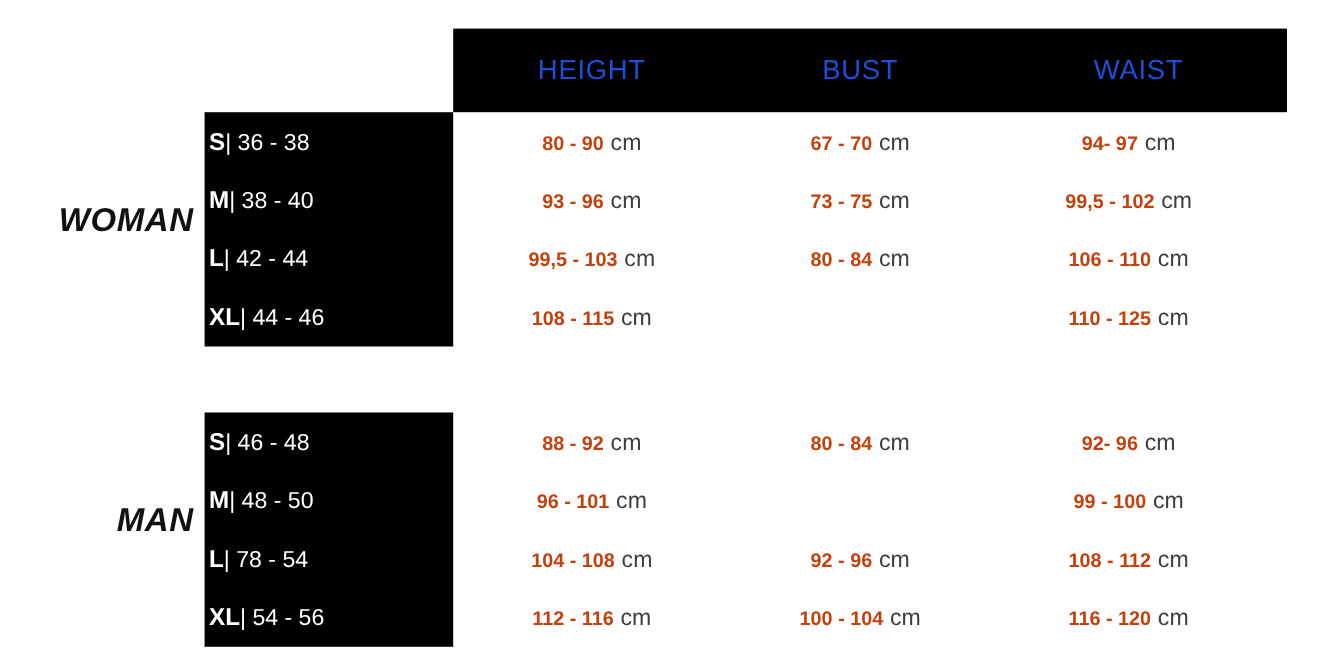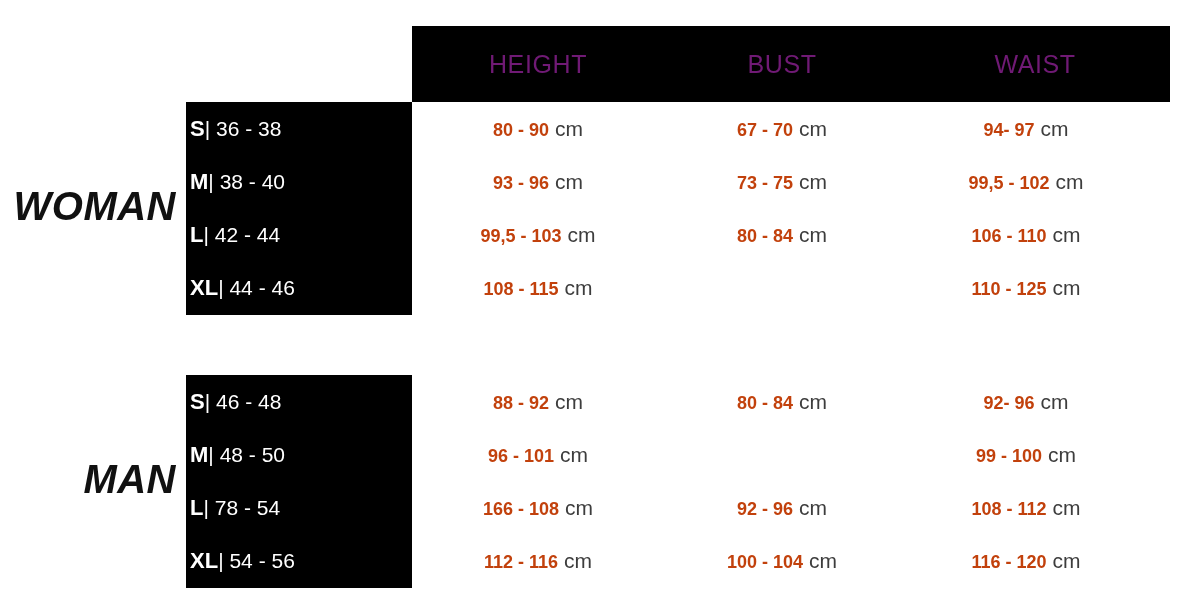--- a/index.html
+++ b/index.html
@@ -47,34 +47,34 @@
     height: 213px;
     background: #000000;
   }
 
   
   .header-cell {
     position: absolute;
     top: 26px;
     height: 64px;
     line-height: 76px;
-    color: #701a75;
+    color: #1d4ed8;
     font-size: 25px;
     font-weight: 400;
     letter-spacing: 0.6px;
     text-align: center;
   }
   .header-cell.c-height { left: 412px;  width: 252px; }
   .header-cell.c-bust   { left: 664px;  width: 236px; }
   .header-cell.c-waist  { left: 900px;  width: 270px; }
 
   
   .group-label {
     position: absolute;
-    font-size: 40px;
+    font-size: 30px;
     font-weight: bold;
     font-style: italic;
     color: #111111;
     letter-spacing: 0.5px;
     text-align: right;
     width: 170px;
     left: 6px;
   }
   .group-label.woman { top: 184px; }
   .group-label.man   { top: 457px; }
@@ -231,21 +231,21 @@
     <div class="meas c-waist">
       <b>99 - 100</b> <span class="unit">cm</span>
     </div>
   </div>
 
   <div class="row" style="top:481px;">
     <div class="size">
       <b>L</b><span class="sep">|</span> <span class="range">78 - 54</span>
     </div>
     <div class="meas c-height">
-      <b>166 - 108</b> <span class="unit">cm</span>
+      <b>104 - 108</b> <span class="unit">cm</span>
     </div>
     <div class="meas c-bust">
       <b>92 - 96</b> <span class="unit">cm</span>
     </div>
     <div class="meas c-waist">
       <b>108 - 112</b> <span class="unit">cm</span>
     </div>
   </div>
 
   <div class="row" style="top:534px;">

